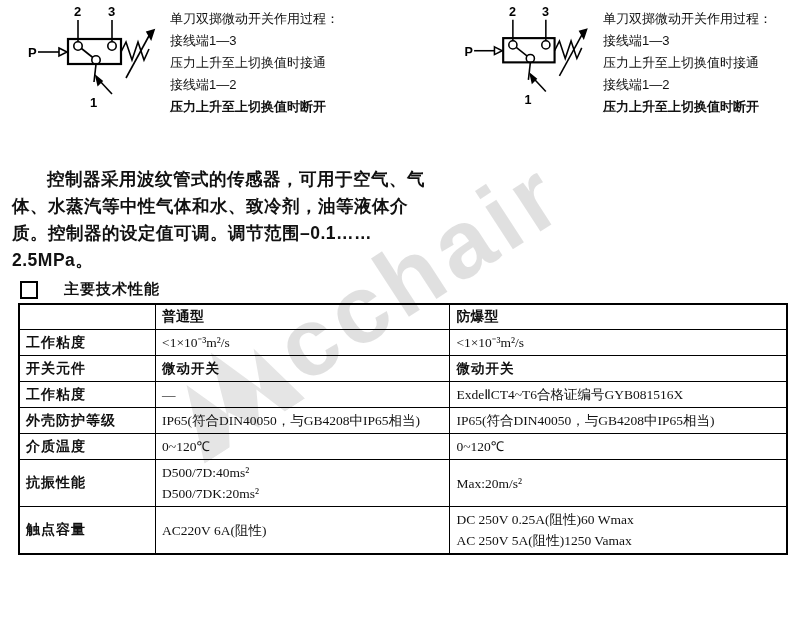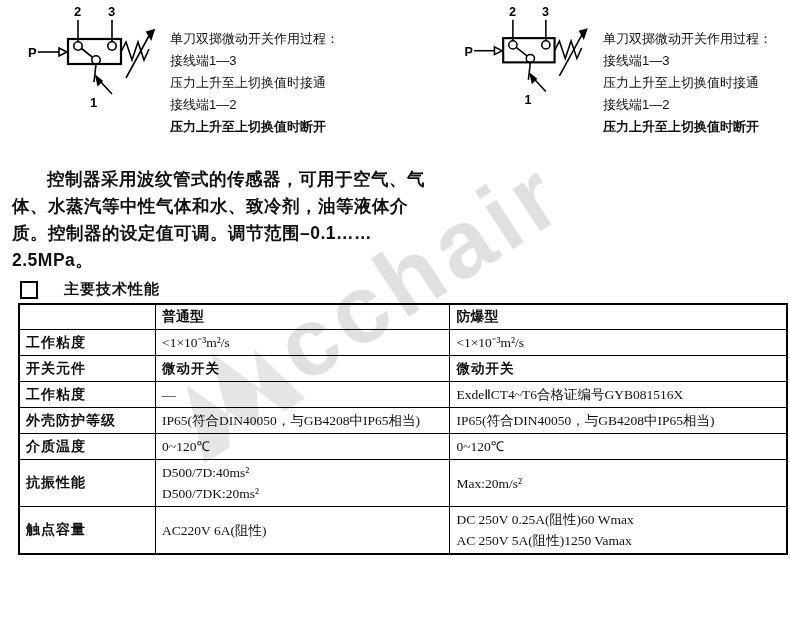--- a/index.html
+++ b/index.html
@@ -5,21 +5,21 @@
   html,body{margin:0;padding:0;background:#ffffff;}
   body{
     width:790px;height:622px;position:relative;overflow:hidden;
     font-family:"Liberation Sans",sans-serif;color:#111;
   }
   
   .diagram{position:absolute;top:2px;}
   .diagram.left{left:8px;}
   .diagram.right{left:445px;}
   .diagram svg{display:block;}
-  .desc{position:absolute;top:8px;font-size:13px;line-height:22px;white-space:nowrap;margin-top:20px;}
+  .desc{position:absolute;top:8px;font-size:13px;line-height:22px;white-space:nowrap;}
   .desc.left{left:170px;}
   .desc.right{left:603px;}
   .desc .line{font-weight:400;}
   .desc .line.bold{font-weight:700;}
   .desc .title{font-weight:400;}
   
   .intro{
     position:absolute;left:12px;top:148px;width:420px;
     font-size:17.5px;font-weight:700;line-height:27px;text-indent:2em;
     letter-spacing:0.5px;

